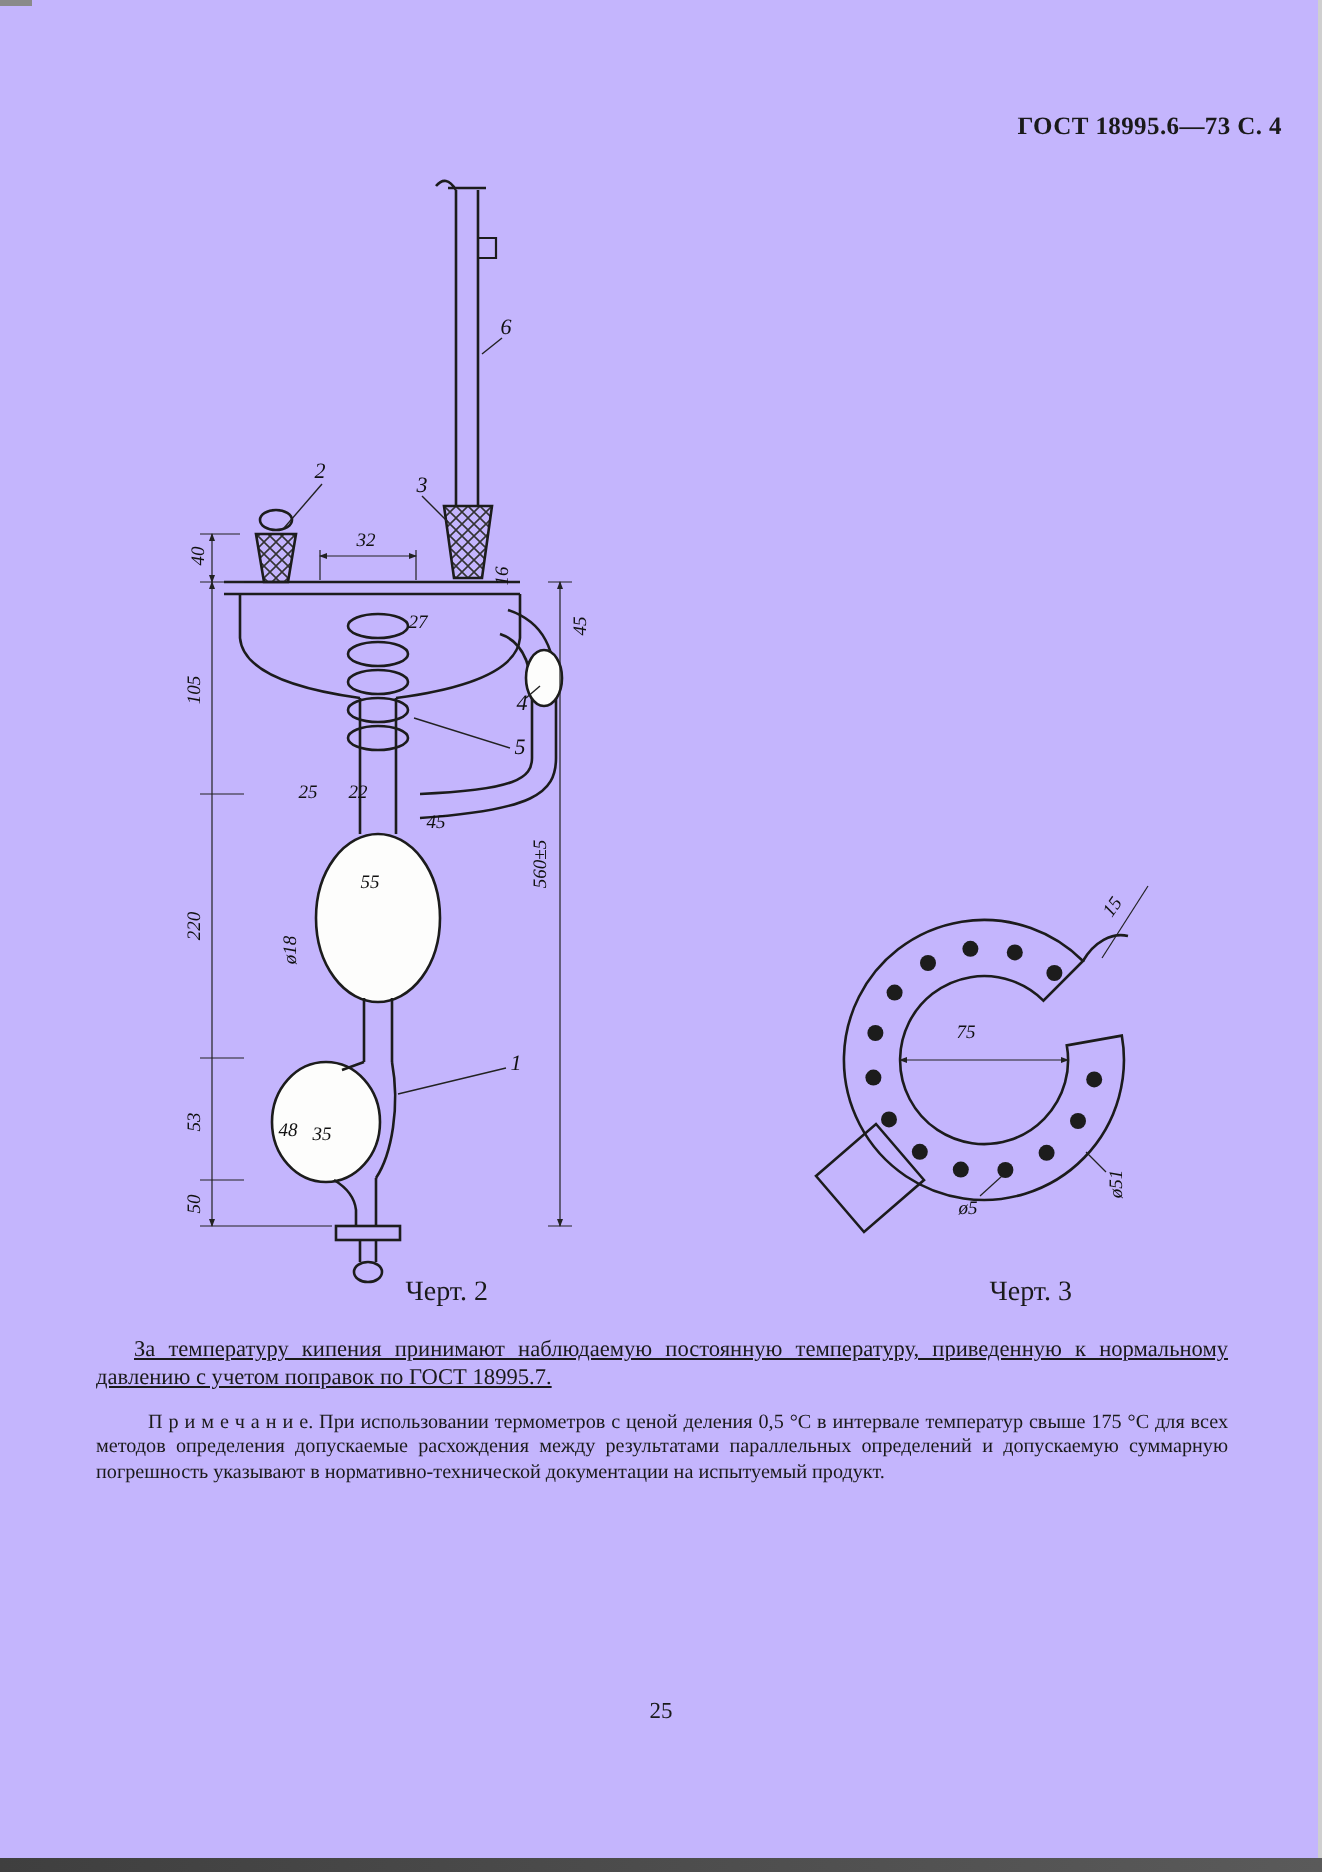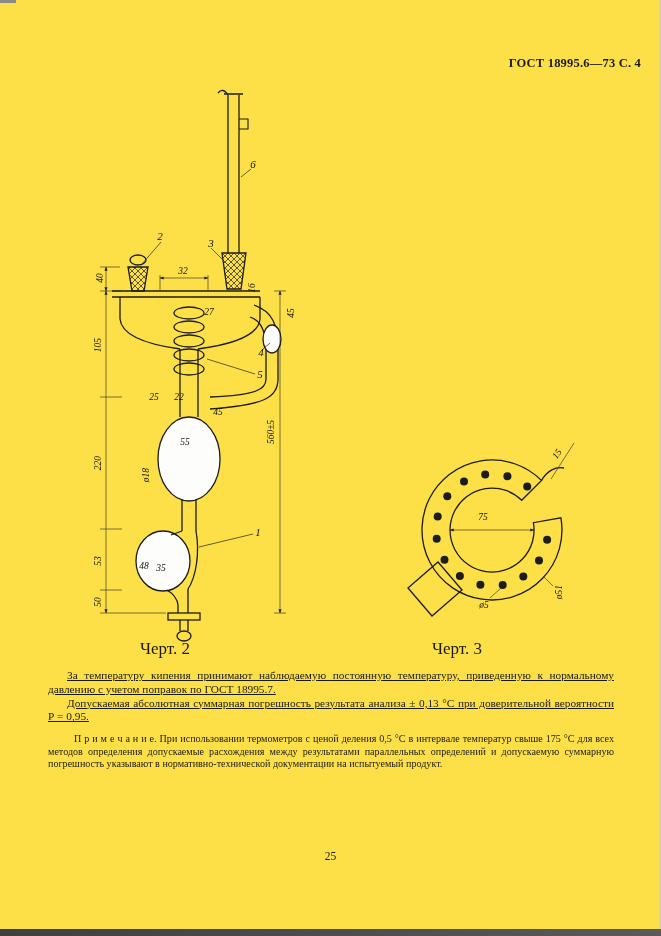--- a/index.html
+++ b/index.html
@@ -1,25 +1,25 @@
 <!DOCTYPE html>
 <html><head>
 <meta charset="utf-8">
 <style>
   html,body{margin:0;padding:0;background:#e9e9e9;}
-  .page{position:relative;width:661px;height:936px;background:#fde047;overflow:hidden;
+  .page{position:relative;width:661px;height:936px;background:#c4b5fd;overflow:hidden;
         font-family:"Liberation Serif",serif;color:#1a1a1a;}
   .gost-header{position:absolute;top:56px;right:20px;font-weight:bold;font-size:12.5px;letter-spacing:.2px;}
   .fig{position:absolute;}
   .fig2{left:60px;top:85px;width:280px;height:560px;}
   .fig3{left:380px;top:430px;width:230px;height:210px;}
   .fig svg{position:absolute;left:0;top:0;}
   .dim-label{position:absolute;font:italic 9.5px "Liberation Serif",serif;color:#111;
              white-space:nowrap;transform-origin:center;}
-  .caption{position:absolute;width:104px;text-align:left;font-size:17px;}
+  .caption{position:absolute;width:104px;text-align:right;font-size:14px;}
   .cap2{left:140px;top:639px;}
   .cap3{left:432px;top:639px;}
   .body-text{position:absolute;left:48px;top:669px;width:566px;font-size:11.3px;
              line-height:1.22;text-align:justify;}
   .body-text p{margin:0;}
   .ind{text-indent:19px;text-decoration:underline;}
   .note{margin-top:9px !important;font-size:10.1px;line-height:1.24;text-indent:26px;}
   .page-number{position:absolute;top:850px;left:0;width:661px;text-align:center;font-size:11.5px;}
   .edge-bottom{position:absolute;left:0;right:0;bottom:0;height:7px;
                background:linear-gradient(90deg,#3f3f3f,#5a5a5a);}
@@ -162,21 +162,20 @@
       <span class="dim-label" style="left: 103px; top: 87px; transform: translate(-50%, -50%);">75</span>
       <span class="dim-label" style="left: 104px; top: 175px; transform: translate(-50%, -50%);">ø5</span>
       <span class="dim-label" style="left: 179px; top: 162px; transform: translate(-50%, -50%) rotate(-90deg);">ø51</span>
     </div>
 
   <div class="caption cap2">Черт. 2</div>
   <div class="caption cap3">Черт. 3</div>
 
   <div class="body-text">
     <p class="para ind">За температуру кипения принимают наблюдаемую постоянную температуру, приведенную к нормальному давлению с учетом поправок по ГОСТ 18995.7.</p>
-    <p class="para ind">Допускаемая абсолютная суммарная погрешность результата анализа ± 0,13 °С при доверительной вероятности Р = 0,95.</p>
     <p class="note">П р и м е ч а н и е. При использовании термометров с ценой деления 0,5 °С в интервале температур свыше 175 °С для всех методов определения допускаемые расхождения между результатами параллельных определений и допускаемую суммарную погрешность указывают в нормативно-технической документации на испытуемый продукт.</p>
   </div>
 
   <div class="page-number">25</div>
 
   <div class="corner-tl"></div>
   <div class="edge-right"></div>
   <div class="edge-bottom"></div>
 </div>
 

